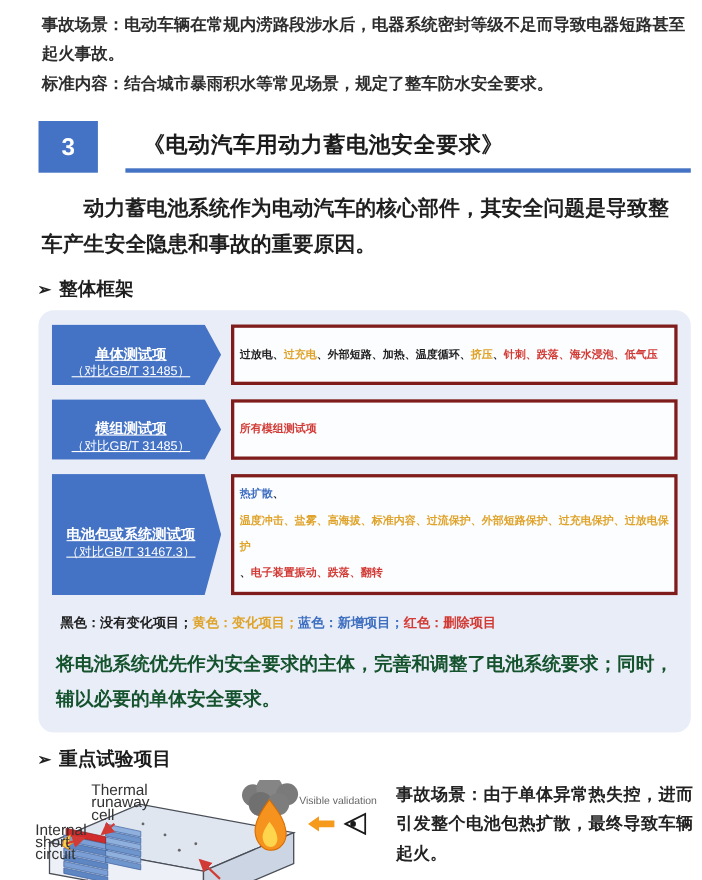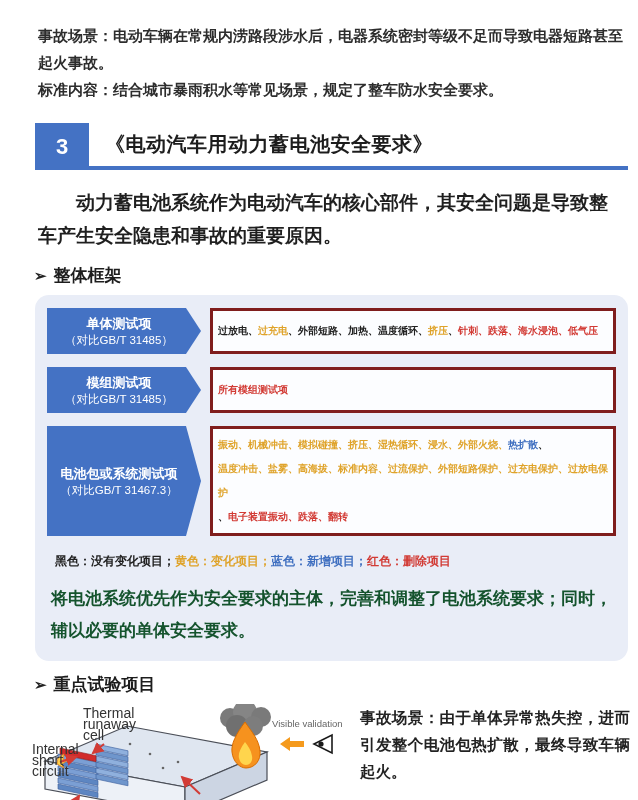--- a/index.html
+++ b/index.html
@@ -4,43 +4,43 @@
 <style>
   :root{
     --accent:#4472C4; --panel:#E9EDF7; --yellow:#DFA32A; --red:#D23B35;
     --blue:#3F6FC0; --black:#212121;
   }
   *{box-sizing:border-box; margin:0; padding:0;}
   body{background:#fff; font-family:"Liberation Sans", sans-serif;}
   .page{width:638px; height:800px; background:#fff; overflow:hidden; position:relative;}
 
   
-  .top-notes{padding:22px 14px 0 38px; font-size:15px; line-height:27px; color:#2d2d2d; font-weight:600;}
+  .top-notes{padding:9px 14px 0 38px; font-size:15px; line-height:27px; color:#2d2d2d; font-weight:600;}
   .top-notes .lbl{font-weight:700;}
 
   
   .section-header{display:flex; align-items:stretch; margin:20px 10px 0 35px; height:47px;}
   .section-num{width:54px; background:var(--accent); color:#fff; font-size:22px; font-weight:700;
     display:flex; align-items:center; justify-content:center; flex:none;}
-  .section-title-wrap{flex:1; border-bottom:4px solid var(--accent); display:flex; align-items:center; padding-left:16px;}
+  .section-title-wrap{flex:1; border-bottom:4px solid var(--accent); display:flex; align-items:center; padding-left:16px;margin-left:25px;}
   .section-title{font-size:20px; font-weight:700; color:#1c1c1c; letter-spacing:.5px;}
 
   
   .intro{margin:16px 14px 0 38px; font-size:19px; line-height:33px; font-weight:700; color:#1f1f1f; text-indent:2em;}
 
   
   .h-arrow{margin:12px 0 0 34px; font-size:17px; font-weight:700; color:#1d1d1d; display:flex; align-items:center; gap:7px;}
   .h-arrow .glyph{font-size:15px; color:#222;}
 
   
   .panel{margin:8px 10px 0 35px; background:var(--panel); border-radius:14px; padding:13px 12px 10px 12px;}
   .fw-row{display:flex; align-items:stretch; gap:9px; margin-bottom:13px;}
   .fw-label{flex:none; width:154px; background:var(--accent); color:#fff; display:flex; flex-direction:column;
-    justify-content:center; align-items:center; text-align:center; padding:4px 14px 4px 4px; min-height:46px;
-    clip-path:polygon(0 0, calc(100% - 15px) 0, 100% 50%, calc(100% - 15px) 100%, 0 100%);}
+    justify-content:center; align-items:center; text-align:center; padding:18px 14px 4px 4px; min-height:46px;
+    clip-path:polygon(0 0, calc(100% - 15px) 0, 100% 50%, calc(100% - 15px) 100%, 0 100%);text-decoration:underline;}
   .fw-label .l1{font-size:13px; font-weight:700; line-height:17px;}
   .fw-label .l2{font-size:11.5px; line-height:16px;}
   .fw-content{flex:1; background:#fcfdff; border:3px solid #7f1d1d; padding:4px 5px; font-size:10px;
     font-weight:700; line-height:24px; display:flex; flex-wrap:wrap; align-content:center;}
   .seg{white-space:pre-wrap;}
   .c-black{color:var(--black);} .c-yellow{color:var(--yellow);} .c-blue{color:var(--blue);} .c-red{color:var(--red);}
   .b{font-weight:800;}
   .legend{padding:2px 0 4px 8px; font-size:12px; font-weight:700; line-height:20px;}
   .summary{margin:8px 2px 4px 4px; font-size:17px; line-height:32px; font-weight:700; color:#14532d;}
 
@@ -100,21 +100,20 @@
       <div class="fw-content">
           <span class="seg c-red">所有模组测试项</span>
         </div>
     </div>
     <div class="fw-row">
       <div class="fw-label">
         <span class="l1">电池包或系统测试项</span>
         <span class="l2">（对比GB/T 31467.3）</span>
       </div>
       <div class="fw-content">
-          <span class="seg c-yellow">振动、机械冲击、模拟碰撞、挤压、湿热循环、浸水、外部火烧、</span>
           <span class="seg c-blue">热扩散</span>
           <span class="seg c-black">、</span>
           <span class="seg c-yellow">温度冲击、盐雾、高海拔、标准内容、过流保护、外部短路保护、过充电保护、过放电保护</span>
           <span class="seg c-black">、</span>
           <span class="seg c-red b">电子装置振动、跌落、翻转</span>
         </div>
     </div>
     <div class="legend"><span class="seg c-black">黑色：没有变化项目；</span><span class="seg c-yellow">黄色：变化项目；</span><span class="seg c-blue">蓝色：新增项目；</span><span class="seg c-red">红色：删除项目</span></div>
     <p class="summary">将电池系统优先作为安全要求的主体，完善和调整了电池系统要求；同时，辅以必要的单体安全要求。</p>
   </div>

